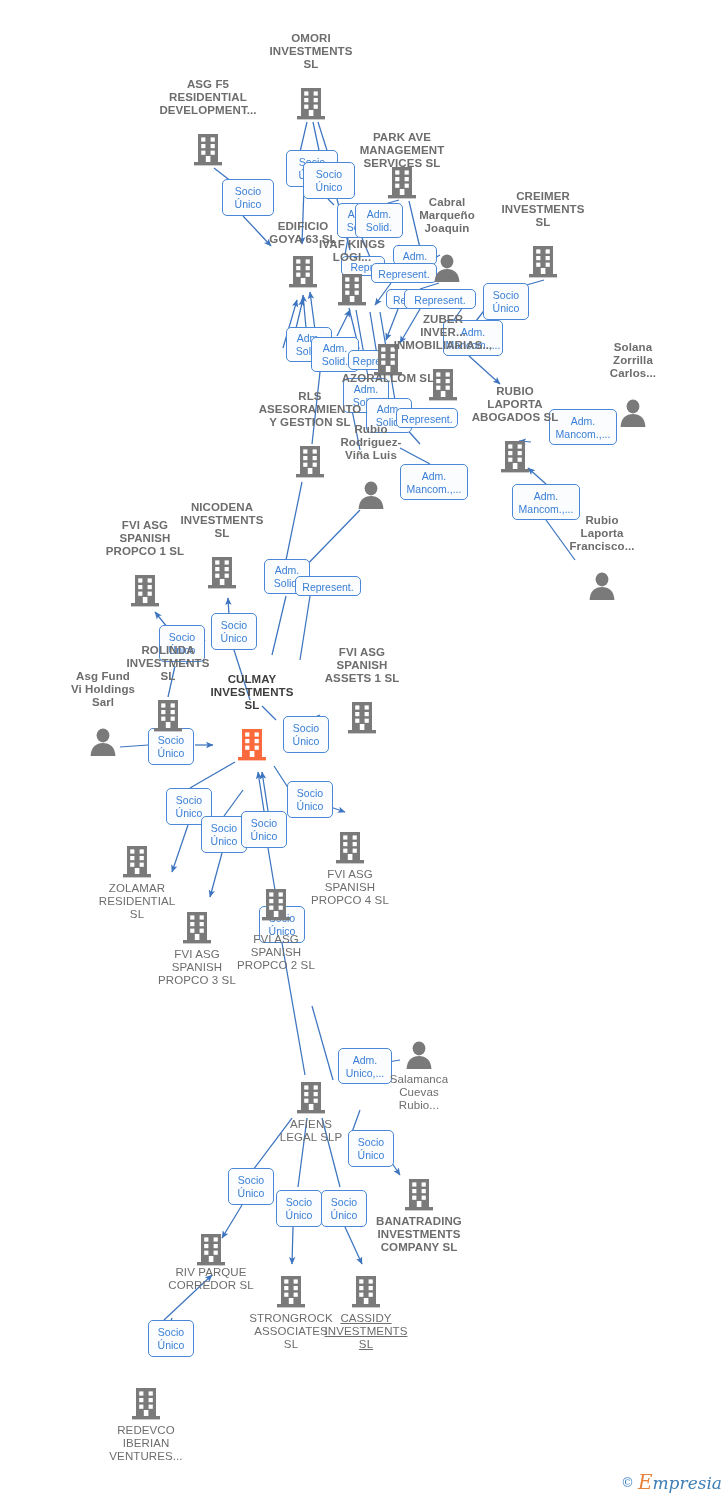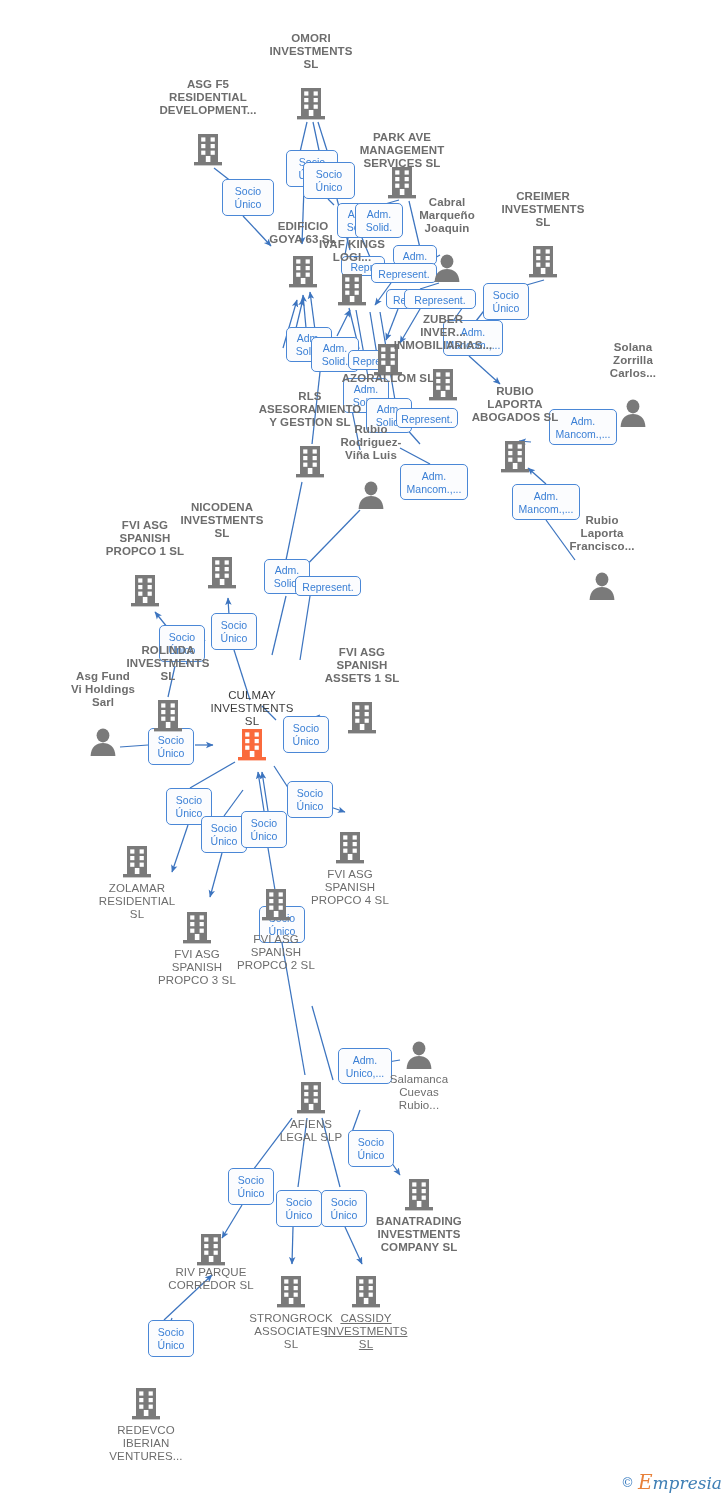--- a/index.html
+++ b/index.html
@@ -44,22 +44,21 @@
     position:absolute;
     text-align:center;
     color:#6d6d6d;
     font-size:11.5px;
     line-height:13.2px;
     white-space:pre-line;
     letter-spacing:.1px;
   }
   .node.highlight .caption{
     color:#3d3d3d;
-    font-weight:normal;
-    margin-top:16px;
+    font-weight:bold;
   }
   .cap-below .caption{
     left:-62px;
     top:20px;
     width:124px;
   }
   .cap-above .caption{
     left:-62px;
     width:124px;
     font-weight:bold;

